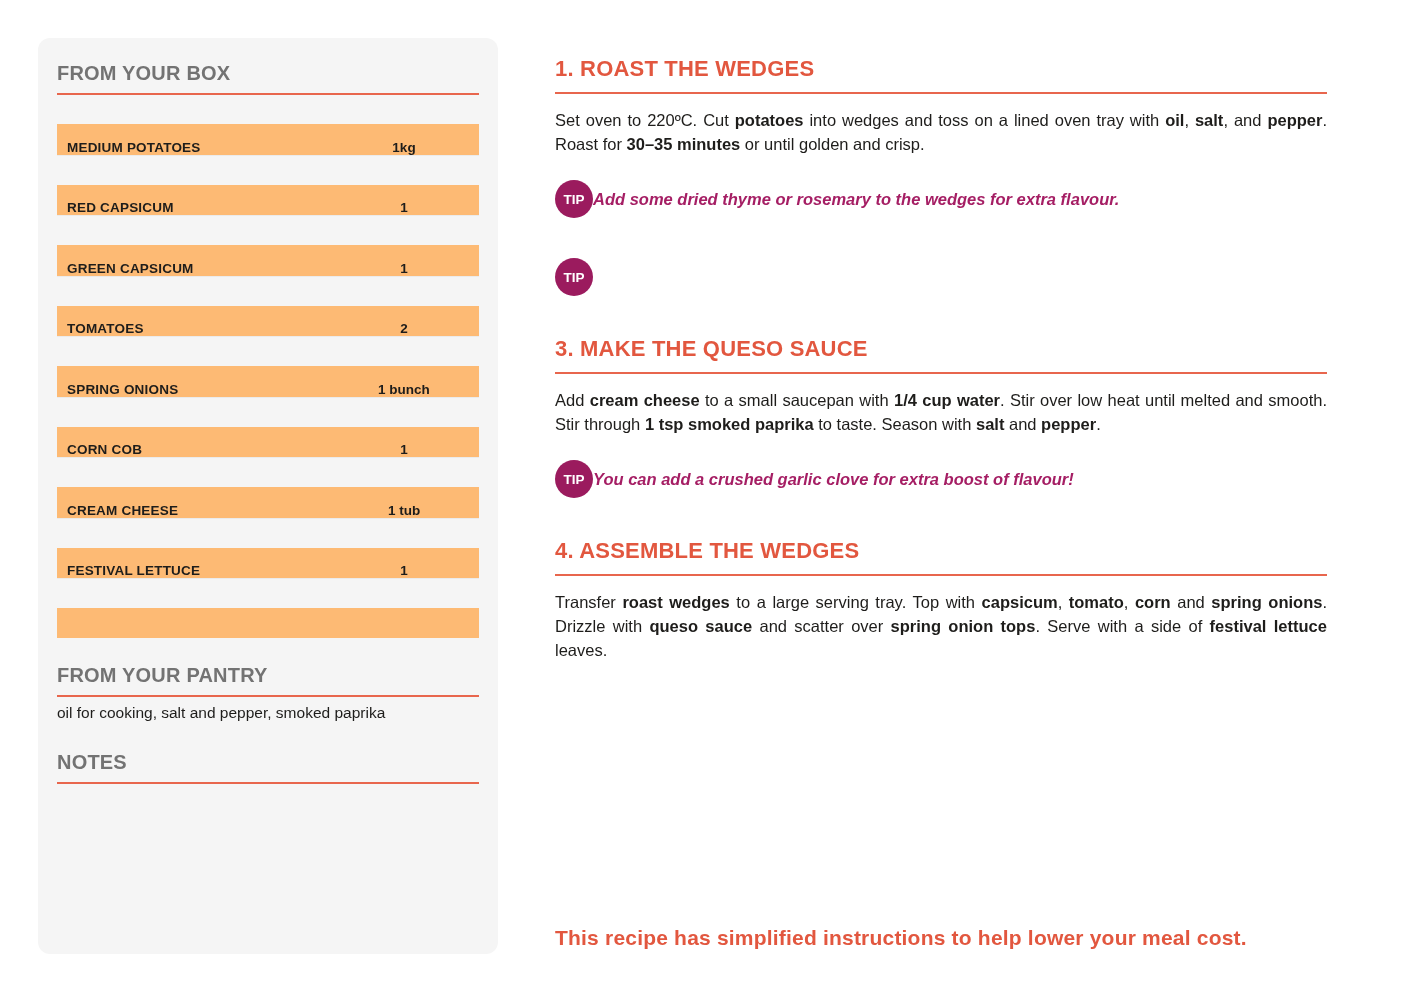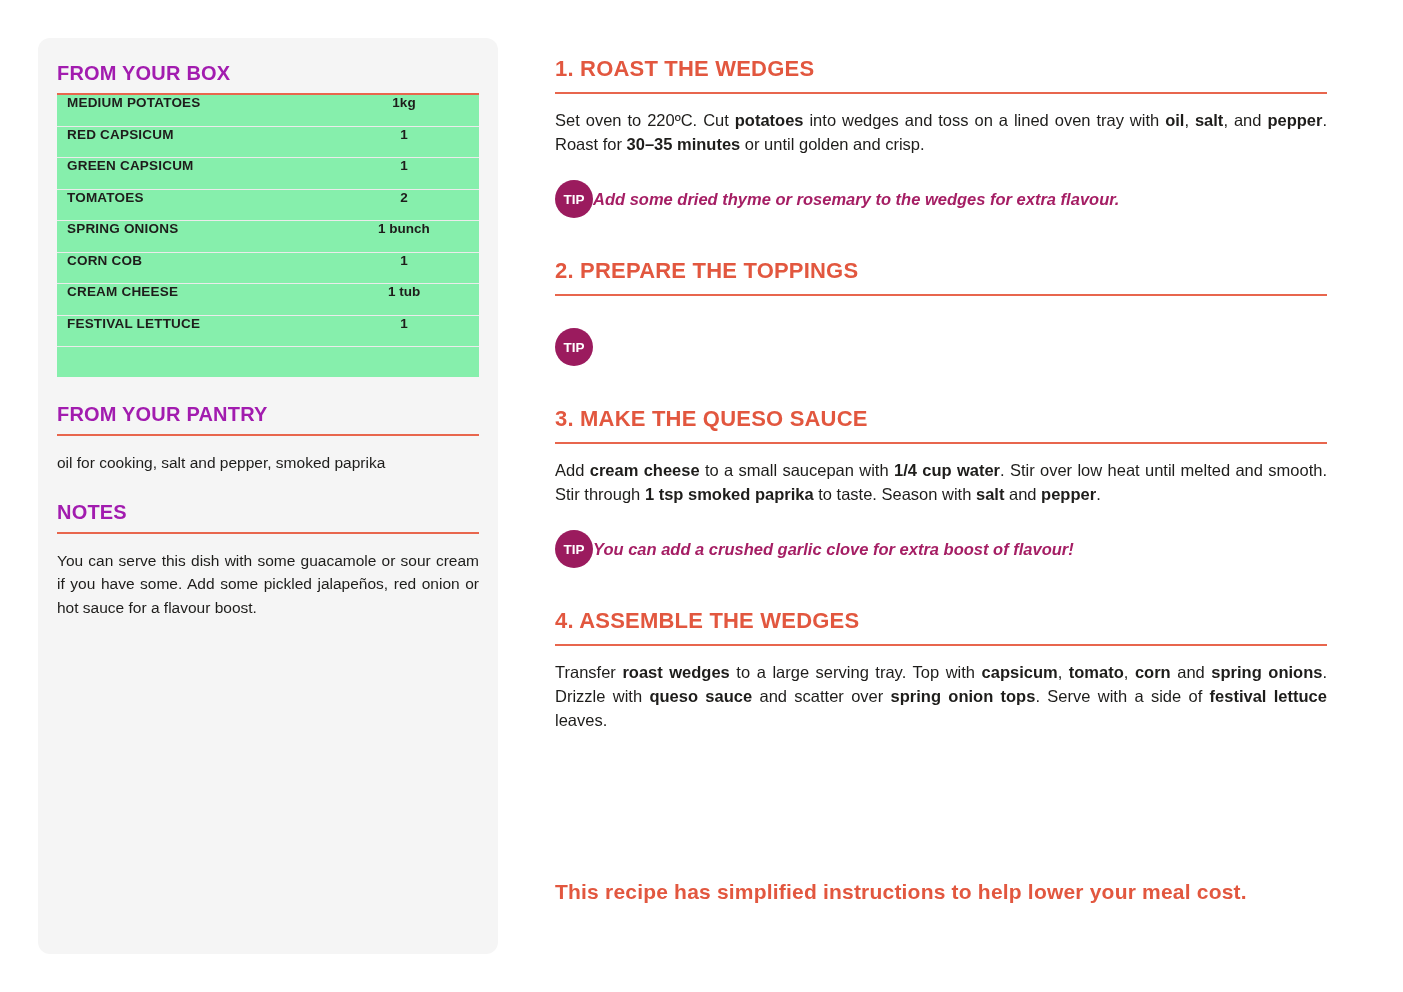--- a/index.html
+++ b/index.html
@@ -26,49 +26,50 @@
     left:38px;top:38px;
     width:460px;height:916px;
     background:var(--panel-bg);
     border-radius:12px;
     padding:24px 19px;
   }
   .panel-title{
     font-size:20px;
     font-weight:bold;
     letter-spacing:.2px;
-    color:#a21caf;
+    color:#737373;
     border-bottom:2px solid var(--rule);
     padding-bottom:8px;
   }
   .ing-table{width:100%;}
   .ing-row{
     display:flex;
-    align-items:flex-start;
+    align-items:flex-end;
     height:31.5px;
-    background:#86efac;
+    background:#fdba74;
     border-bottom:1px solid var(--row-border);
+    margin-top:29px;
   }
   .ing-row.empty{height:30px;border-bottom:none;}
   .ing-name{
     flex:1;
     font-size:13.5px;
     font-weight:bold;
     letter-spacing:.2px;
     padding-left:10px;
   }
   .ing-qty{
     width:150px;
     text-align:center;
     font-size:13.5px;
     font-weight:bold;
   }
   .panel h2.sub{margin-top:26px;}
   .panel-text{
-    margin-top:15px;
+    margin-top:4px;
     font-size:15.5px;
     line-height:23.5px;
   }
   .panel-text.justify{text-align:justify;}
   
   .steps{
     position:absolute;
     left:555px;top:56px;
     width:772px;
   }
@@ -106,21 +107,21 @@
     justify-content:center;
   }
   .tip-text{
     color:var(--tip-text);
     font-weight:bold;
     font-style:italic;
     font-size:16.5px;
   }
   .footer-note{
     position:absolute;
-    left:555px;top:880px;
+    left:555px;top:926px;
     width:790px;
     color:var(--accent);
     font-weight:bold;
     font-size:21px;
     letter-spacing:.2px;
   }
 </style>
 </head>
 <body>
 
@@ -160,36 +161,34 @@
       <span class="ing-name">FESTIVAL LETTUCE</span>
       <span class="ing-qty">1</span>
     </div>
     <div class="ing-row empty"></div>
   </div>
 
   <h2 class="panel-title sub">FROM YOUR PANTRY</h2>
   <p class="panel-text">oil for cooking, salt and pepper, smoked paprika</p>
 
   <h2 class="panel-title sub">NOTES</h2>
-  <p class="panel-text justify">You can serve this dish with some guacamole or sour cream if you have some. Add some pickled jalapeños, red onion or hot sauce for a flavour boost.</p>
 </aside>
 
 <main class="steps">
 
   <section class="step">
     <h2 class="step-title">1. ROAST THE WEDGES</h2>
     <p class="step-body">Set oven to 220ºC. Cut <b>potatoes</b> into wedges and toss on a lined oven tray with <b>oil</b>, <b>salt</b>, and <b>pepper</b>. Roast for <b>30–35 minutes</b> or until golden and crisp.</p>
     <div class="tip">
       <span class="tip-badge">TIP</span>
       <span class="tip-text">Add some dried thyme or rosemary to the wedges for extra flavour.</span>
     </div>
   </section>
 
   <section class="step sp">
-    <h2 class="step-title">2. PREPARE THE TOPPINGS</h2>
     <div class="tip">
       <span class="tip-badge">TIP</span>
     </div>
   </section>
 
   <section class="step">
     <h2 class="step-title">3. MAKE THE QUESO SAUCE</h2>
     <p class="step-body">Add <b>cream cheese</b> to a small saucepan with <b>1/4 cup water</b>. Stir over low heat until melted and smooth. Stir through <b>1 tsp smoked paprika</b> to taste. Season with <b>salt</b> and <b>pepper</b>.</p>
     <div class="tip">
       <span class="tip-badge">TIP</span>

